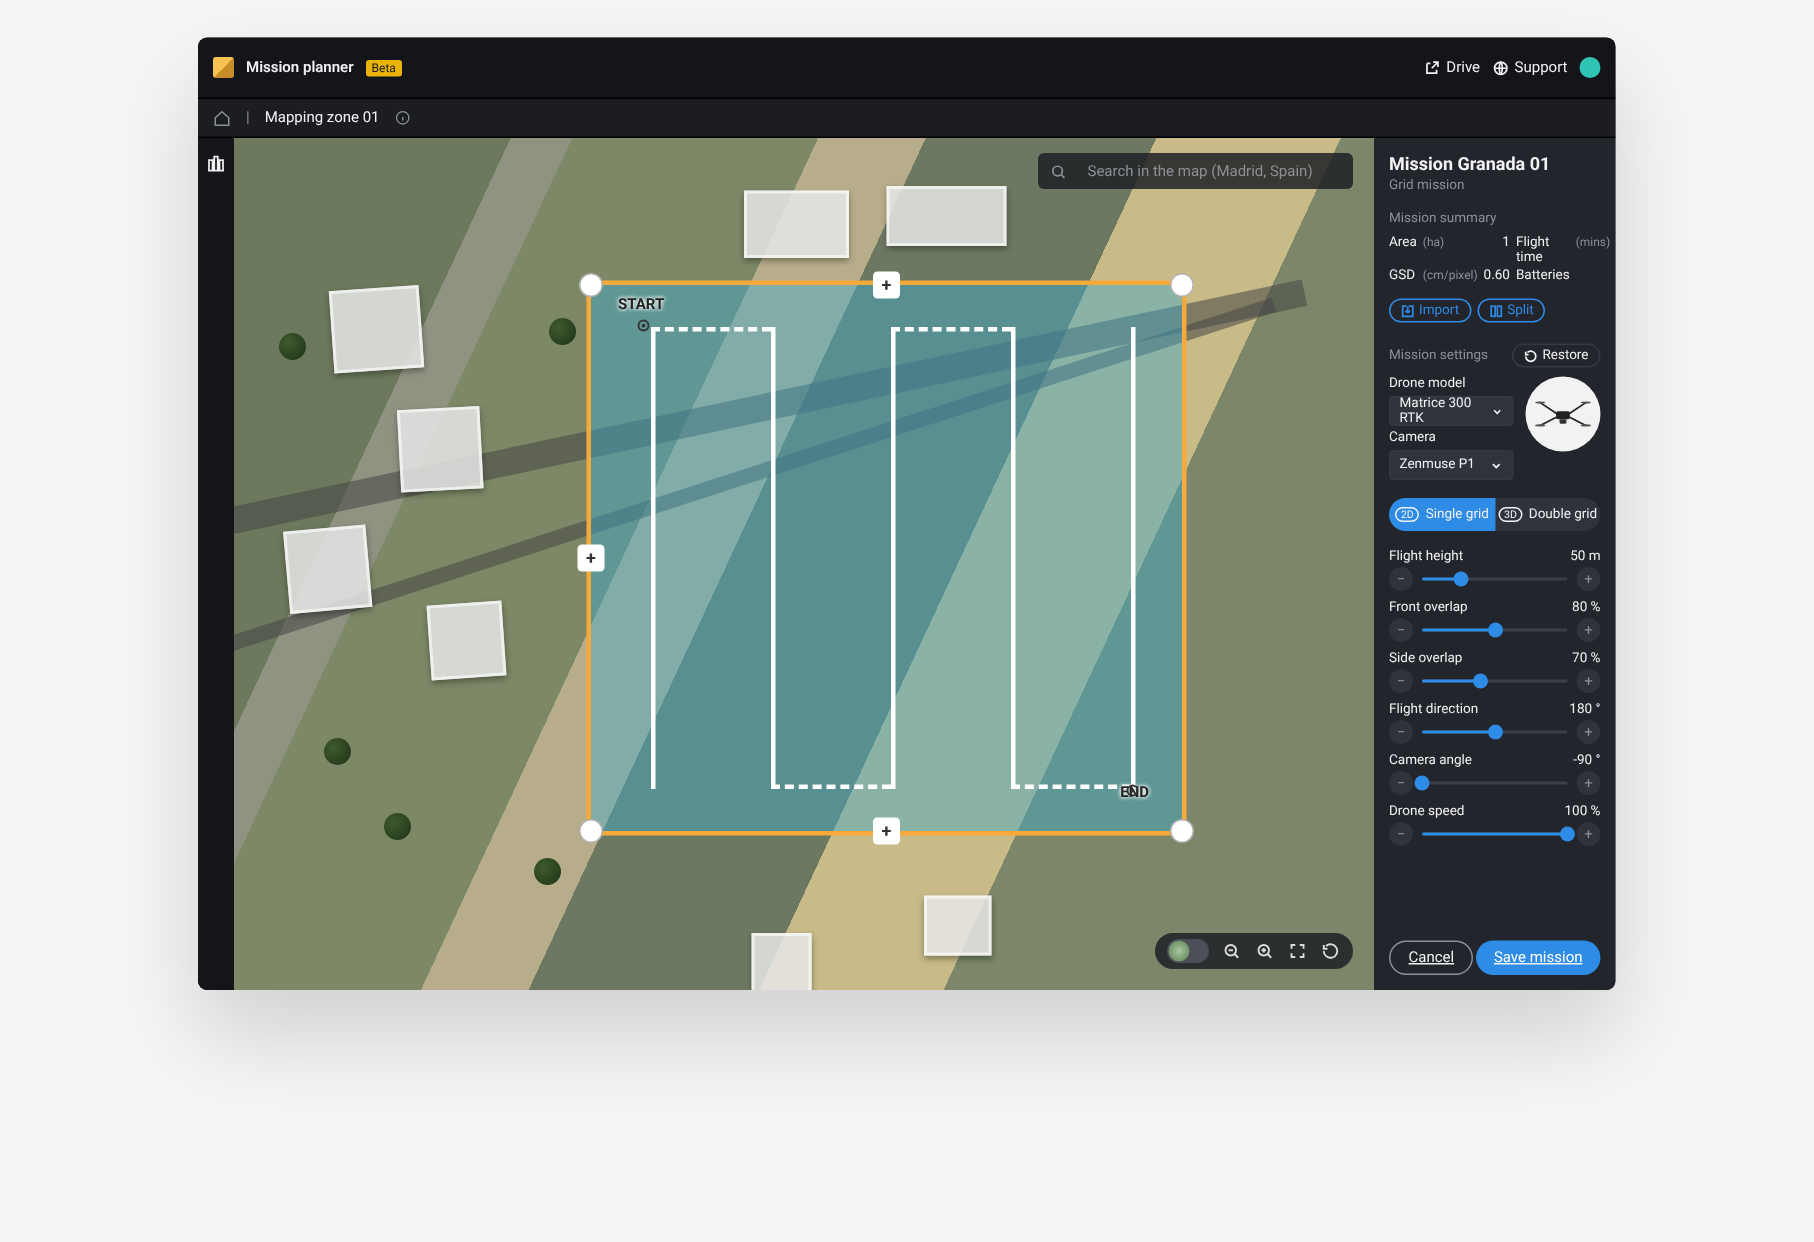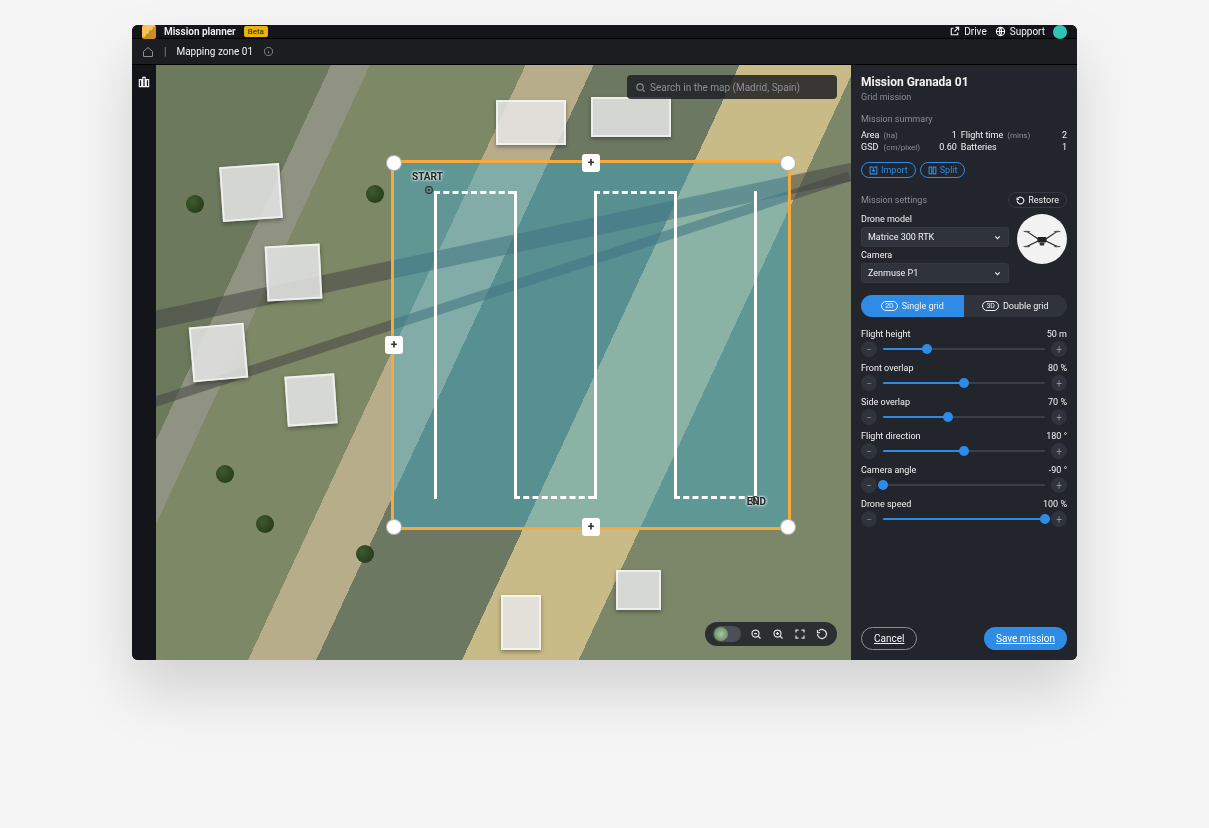--- a/index.html
+++ b/index.html
@@ -30,21 +30,21 @@
     background:var(--bg-darker);
     border-radius:6px;
     overflow:hidden;
     box-shadow:0 30px 60px rgba(0,0,0,0.15);
     display:flex;
     flex-direction:column;
     color:var(--text);
     font-size:11px;
   }
   .top-bar{
-    height:14px;
+    height:41px;
     background:var(--bg-darker);
     display:flex;
     align-items:center;
     padding:0 10px;
     gap:8px;
     border-bottom:1px solid #000;
   }
   .logo{
     width:14px;height:14px;
     background:linear-gradient(135deg,#f6c251 50%,#c98c2b 50%);
@@ -98,21 +98,21 @@
   .b6{width:80px;height:40px;top:32px;left:435px;}
   .b7{width:40px;height:55px;top:530px;left:345px;}
   .b8{width:45px;height:40px;top:505px;left:460px;}
   .road{position:absolute;background:rgba(70,70,70,0.55);transform-origin:left center;}
   .r1{width:750px;height:18px;top:250px;left:-20px;transform:rotate(-12deg);}
   .r2{width:750px;height:10px;top:338px;left:-20px;transform:rotate(-18deg);}
   .tree{position:absolute;width:18px;height:18px;border-radius:50%;background:radial-gradient(circle at 35% 35%,#3e5a2e,#1e3314);}
   .search-box{
     position:absolute;top:10px;right:14px;
     background:rgba(30,32,38,0.85);border-radius:4px;
-    width:210px;height:24px;display:flex;align-items:center;gap:4px;
+    width:210px;height:24px;display:flex;align-items:center;gap:14px;
     padding:0 8px;color:var(--text-dim);font-size:10px;
   }
   .mission-box{
     position:absolute;top:95px;left:235px;width:400px;height:370px;
     border:3px solid var(--orange);
   }
   .mission-fill{position:absolute;inset:0;background:var(--overlay-blue);}
   .corner{position:absolute;width:16px;height:16px;border-radius:50%;background:#fff;border:1px solid rgba(0,0,0,0.3);}
   .c-tl{top:-8px;left:-8px;}.c-tr{top:-8px;right:-8px;}.c-bl{bottom:-8px;left:-8px;}.c-br{bottom:-8px;right:-8px;}
   .edge-add{position:absolute;width:18px;height:18px;border-radius:3px;background:#fff;display:flex;align-items:center;justify-content:center;color:#333;font-weight:700;font-size:12px;cursor:pointer;}
@@ -130,21 +130,21 @@
   .map-controls .layer-toggle{
     width:28px;height:16px;border-radius:8px;background:#4a4f58;position:relative;
   }
   .map-controls .layer-toggle::after{
     content:"";position:absolute;left:1px;top:1px;width:14px;height:14px;border-radius:50%;
     background:radial-gradient(circle,#a8c8a0,#5a7a50);
   }
   .ctrl-icon{width:14px;height:14px;display:flex;align-items:center;justify-content:center;color:#ddd;cursor:pointer;font-size:11px;}
 
   .right-panel{
-    width:226px;background:var(--panel);display:flex;flex-direction:column;
+    width:161px;background:var(--panel);display:flex;flex-direction:column;
     padding:10px 10px 0 10px;gap:6px;overflow:hidden;
   }
   .mission-title{font-size:12px;font-weight:700;}
   .mission-sub{font-size:9px;color:var(--text-dim);margin-top:-3px;}
   .section-head{font-size:9px;color:var(--text-dim);margin-top:6px;}
   .summary-grid{display:grid;grid-template-columns:auto auto 1fr auto auto 1fr;font-size:9px;gap:2px 4px;align-items:baseline;}
   .summary-grid .u{color:var(--text-dim);font-size:8px;}
   .summary-grid .v{text-align:right;}
   .pill-row{display:flex;gap:4px;justify-content:flex-start;margin-top:4px;}
   .pill{border:1px solid var(--accent);color:var(--accent);border-radius:10px;padding:2px 7px;font-size:9px;display:flex;align-items:center;gap:3px;cursor:pointer;background:transparent;}

